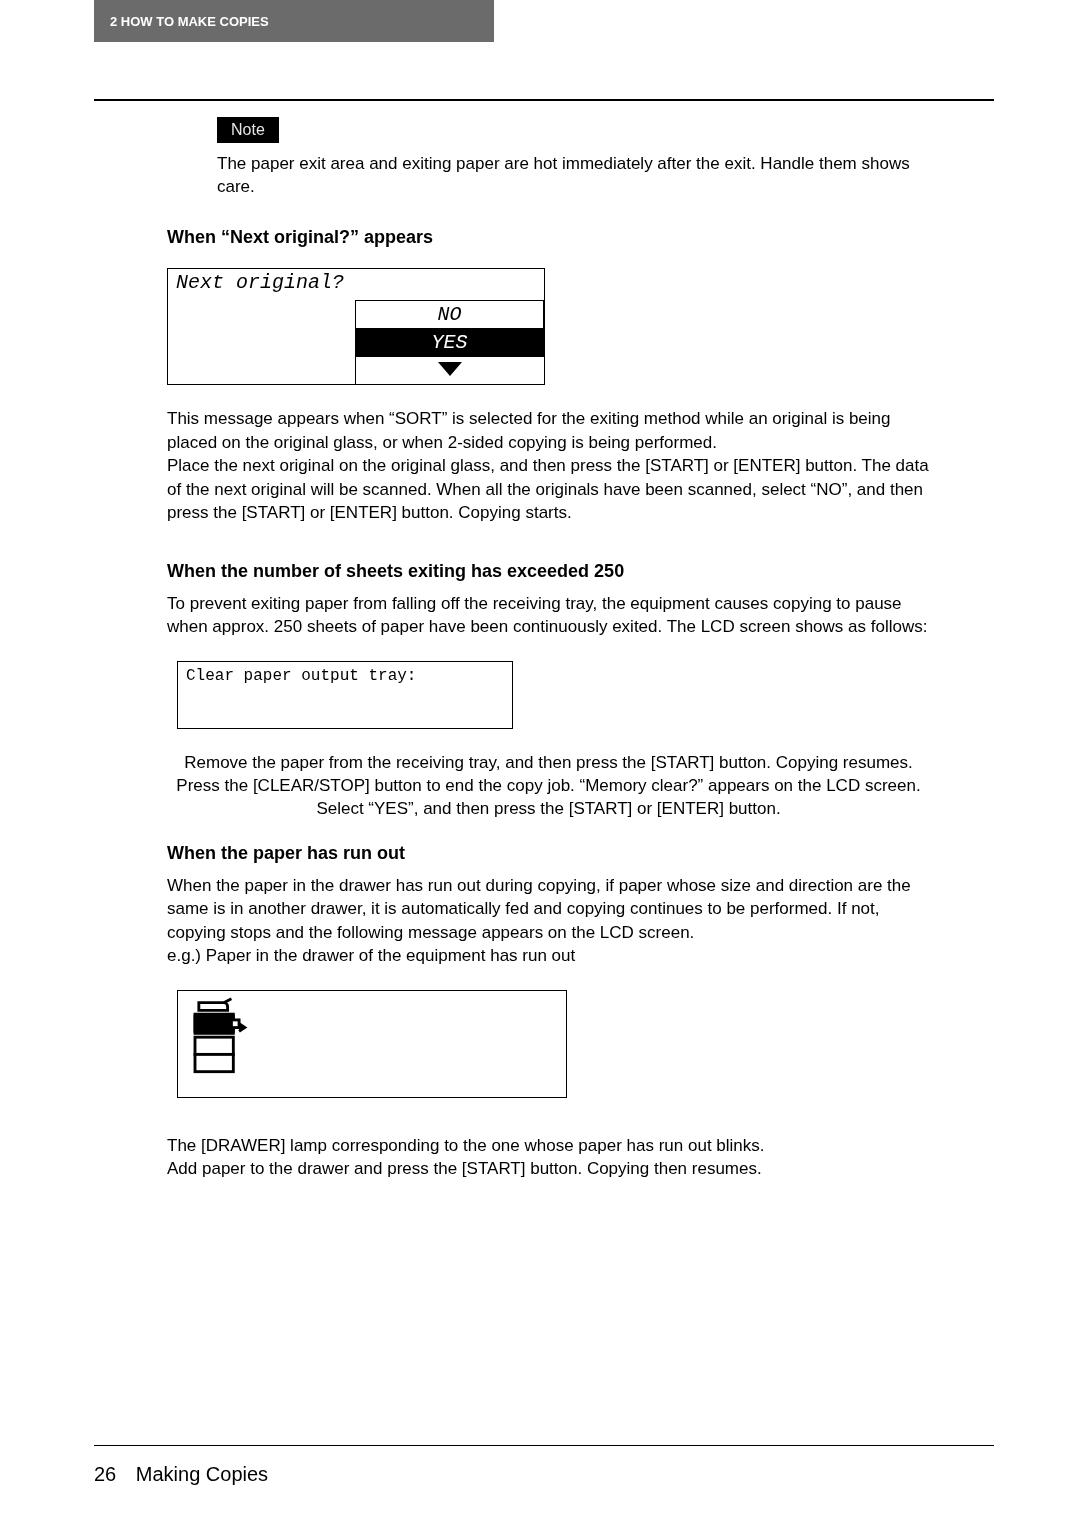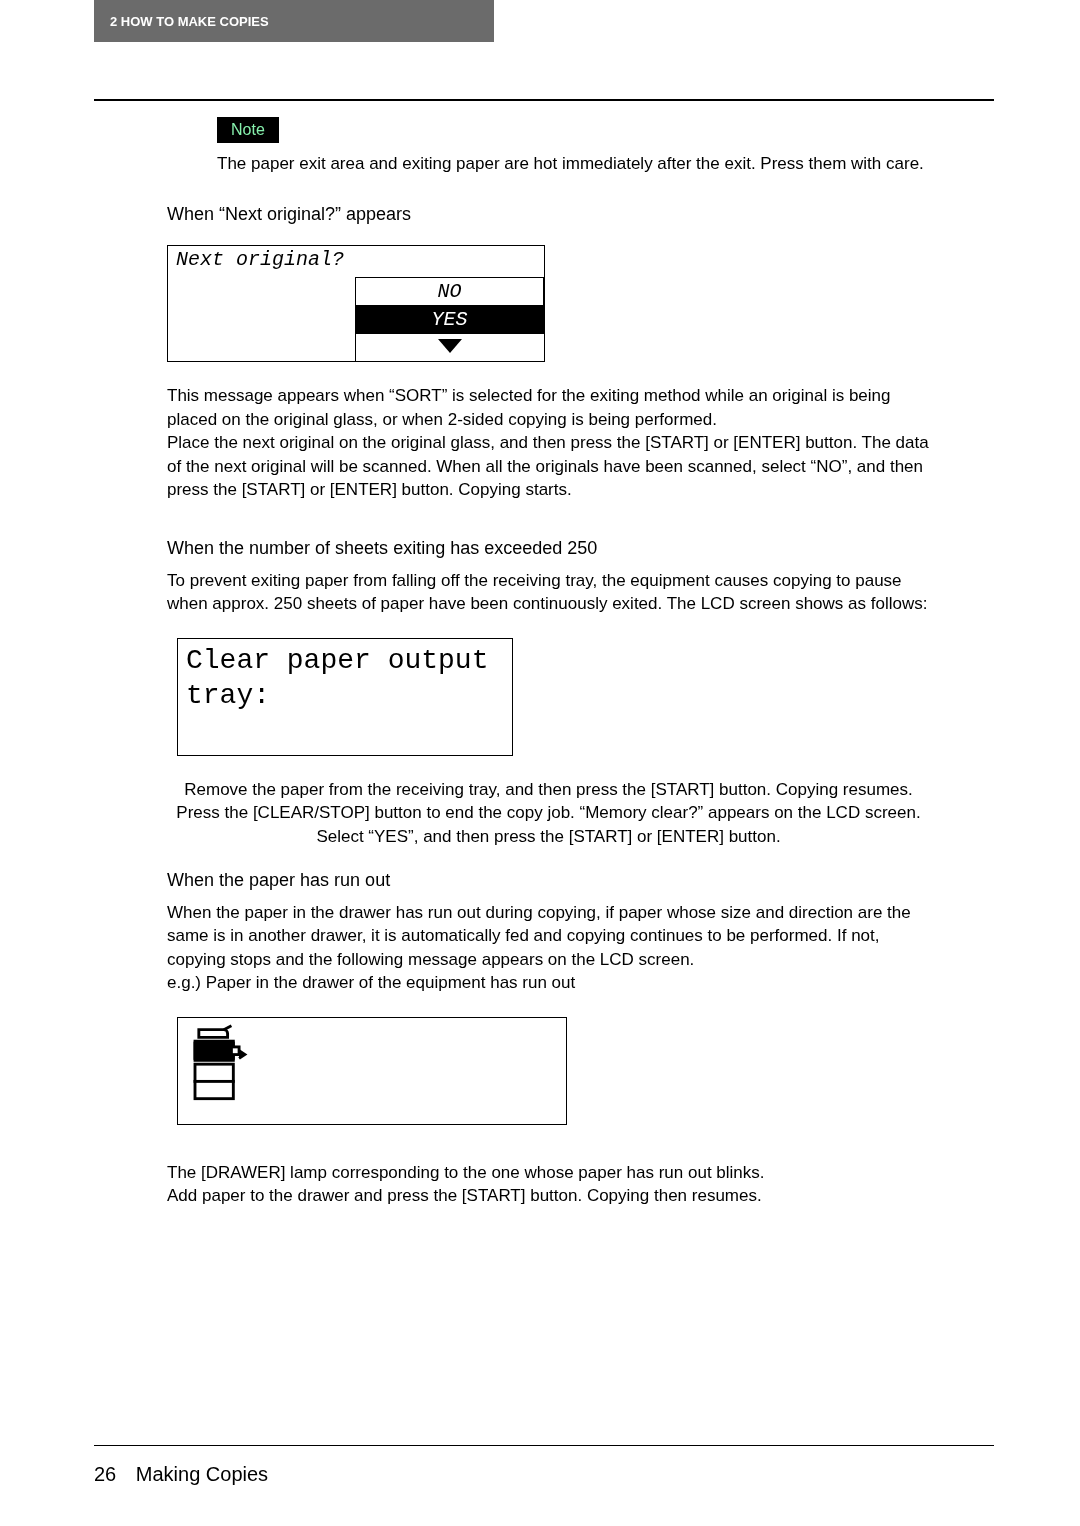--- a/index.html
+++ b/index.html
@@ -1,35 +1,35 @@
 <!DOCTYPE html>
 <html><head>
   <meta charset="utf-8">
   <style>
     * { box-sizing: border-box; margin: 0; padding: 0; }
     html, body { width: 1080px; height: 1526px; background: #fff; font-family: Arial, Helvetica, sans-serif; color: #000; }
     .page { width: 1080px; min-height: 1526px; position: relative; padding: 5px; }
     .header-tab { position: absolute; left: 94px; top: 0; width: 400px; height: 42px; background: #6b6b6b; padding: 0 16px; color: #fff; font-size: 13px; font-weight: bold; display: flex; align-items: center; }
     .hr-top { position: absolute; left: 94px; right: 86px; top: 99px; border-top: 2px solid #000; height: 0; }
     .content { position: absolute; left: 167px; right: 150px; top: 117px; }
-    .note-badge { display: inline-block; background: #000; color: #86efac; font-size: 16px; padding: 4px 14px; margin-left: 50px; margin-bottom: 10px; }
+    .note-badge { display: inline-block; background: #000; color: #e5e5e5; font-size: 16px; padding: 4px 14px; margin-left: 50px; margin-bottom: 10px; }
     .note-text { font-size: 17px; line-height: 1.35; margin-left: 50px; margin-bottom: 28px; }
-    h3.subhead { font-size: 18px; font-weight: normal; margin-bottom: 10px; }
+    h3.subhead { font-size: 18px; font-weight: bold; margin-bottom: 10px; }
     .lcd1 { width: 378px; border: 1.5px solid #000; font-family: "Courier New", monospace; font-size: 20px; font-style: italic; }
     .lcd1-top { padding: 2px 8px 6px 8px; }
     .lcd1-table { width: 100%; border-collapse: collapse; }
     .lcd1-table td { border: 1.5px solid #000; width: 50%; height: 28px; text-align: left; padding: 0 8px; vertical-align: middle; }
     .lcd1-table td.right { text-align: center; }
     .cell-sel { background: #000; color: #fff; }
     .arrow-down { width: 0; height: 0; border-left: 12px solid transparent; border-right: 12px solid transparent; border-top: 14px solid #000; display: inline-block; }
     p.body { font-size: 17px; line-height: 1.38; }
     .spacer-lg { height: 36px; }
     .spacer-md { height: 22px; }
     .spacer-sm { height: 10px; }
-    .lcd2 { width: 336px; border: 1.5px solid #000; font-family: "Courier New", monospace; font-size: 28px; padding: 4px 8px 42px 8px; line-height: 1.25; margin-left: 10px; }
+    .lcd2 { width: 336px; border: 1.5px solid #000; font-family: "Courier New", monospace; font-size: 16px; padding: 4px 8px 42px 8px; line-height: 1.25; margin-left: 10px; }
     .lcd3-wrap { width: 390px; margin-left: 10px; }
     .lcd3 { width: 100%; border: 1.5px solid #000; font-family: "Courier New", monospace; font-size: 20px; display: flex; }
     .lcd3-icon-col { width: 80px; border-right: none; display: flex; align-items: center; justify-content: center; padding: 4px 4px; }
     .lcd3-text-col { flex: 1; padding: 2px 4px 2px 8px; }
     .lcd3-line { border-bottom: 1px dashed #000; padding: 2px 0 2px 4px; line-height: 1.25; }
     .lcd3-line:last-child { border-bottom: none; }
     .lcd3-text-col > .lcd3-line:first-child { border-left: 1px dashed #000; margin-left: -8px; padding-left: 12px; border-bottom: 1px dashed #000; }
     .lcd3-text-col > .lcd3-line:not(:first-child) { border-left: 1px dashed #000; margin-left: -8px; padding-left: 12px; }
     .hr-bottom { position: absolute; left: 94px; right: 86px; bottom: 80px; border-top: 1.5px solid #000; height: 0; }
     .footer { position: absolute; left: 94px; bottom: 40px; font-size: 20px; }
@@ -39,21 +39,21 @@
 </head>
 <body>
 
 <div class="page">
   <div class="header-tab">2   HOW TO MAKE COPIES</div>
   <div class="hr-top"></div>
 
   <div class="content">
 
     <div class="note-badge">Note</div>
-    <p class="note-text">The paper exit area and exiting paper are hot immediately after the exit. Press them with care.</p>
+    <p class="note-text">The paper exit area and exiting paper are hot immediately after the exit. Handle them shows care.</p>
 
     
     <h3 class="subhead">When “Next original?” appears</h3>
     <div class="spacer-sm"></div>
     <div class="lcd1">
       <div class="lcd1-top">Next original?</div>
       <table class="lcd1-table">
         <tbody>
             <tr>
           <td style="border-left:none;border-top:none;border-bottom:none;"></td>

